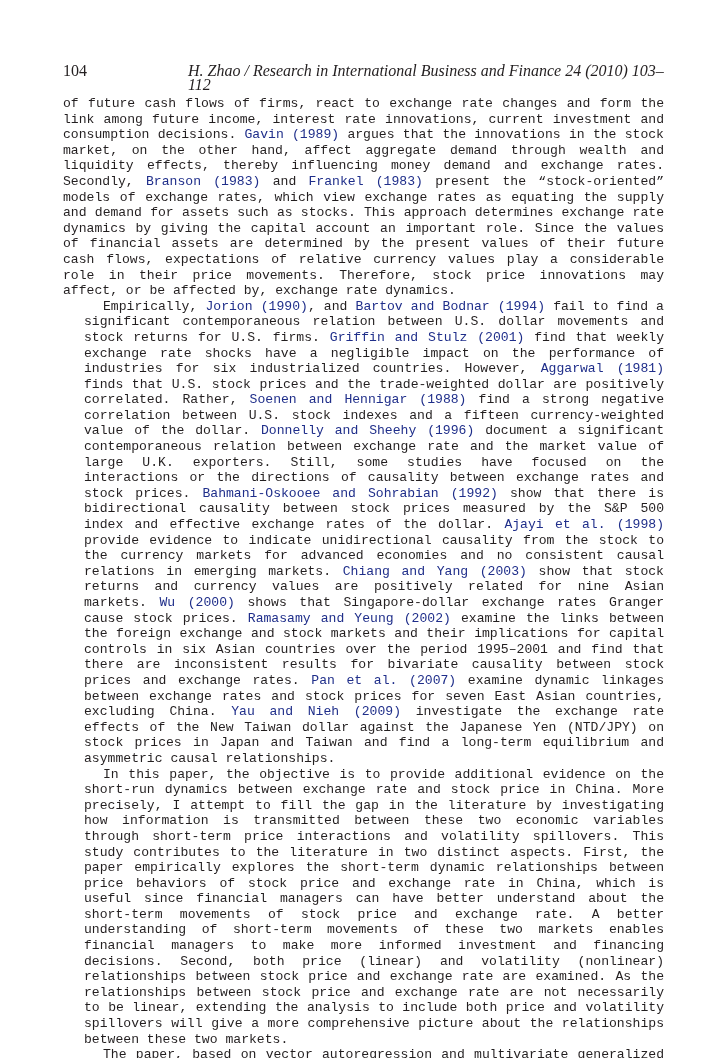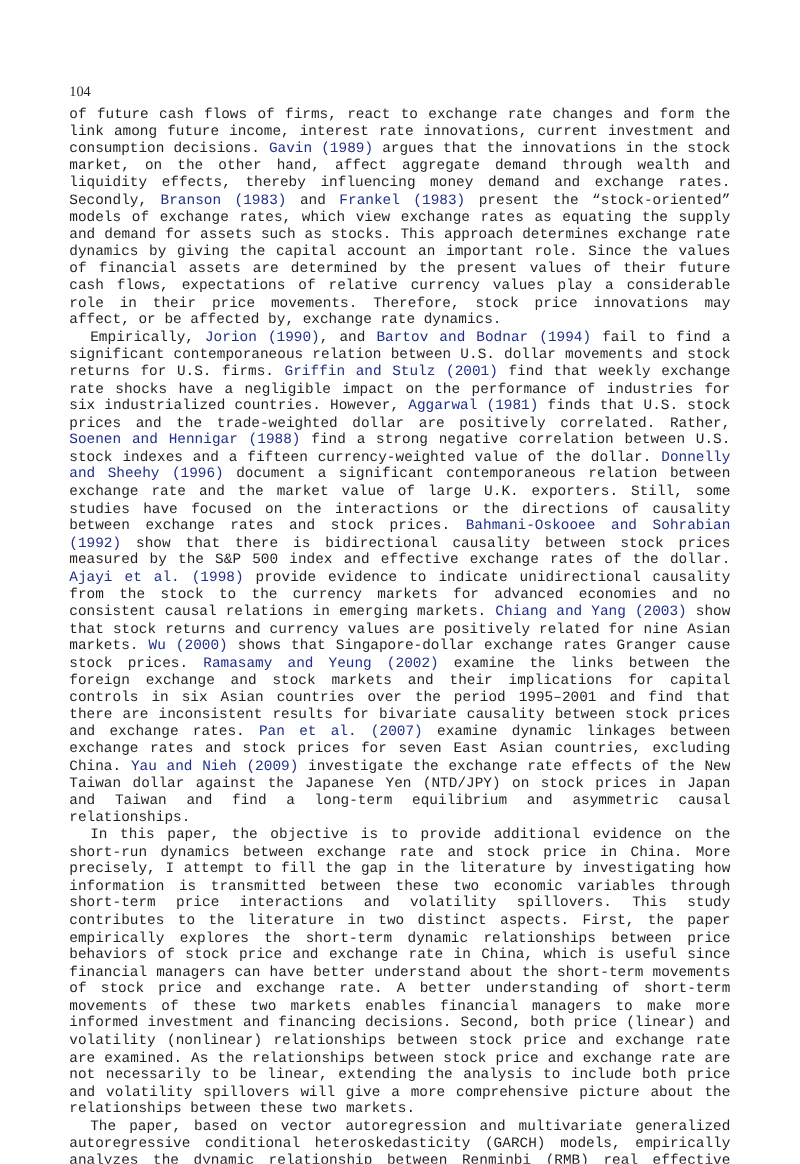--- a/index.html
+++ b/index.html
@@ -3,41 +3,42 @@
 <meta charset="utf-8">
 <style>
   html, body { margin: 0; padding: 0; background: #ffffff; }
   body { width: 727px; height: 1058px; position: relative; overflow: hidden; }
   .page {
     position: absolute; left: 63px; top: 0; width: 601px;
     font-family: "Liberation Serif", "DejaVu Serif", serif;
     color: #231f20;
   }
   .header {
-    position: absolute; top: 76px; left: 0; width: 601px; height: 14px;
-    font-size: 13px; line-height: 14px;
+    position: absolute; top: 64px; left: 0; width: 601px; height: 14px;
+    font-size: 16px; line-height: 14px;
   }
   .header .pagenum { position: absolute; left: 0; top: 0; }
   .header .running { position: absolute; left: 125px; top: 0; font-style: italic; }
   .body-text {
     position: absolute; top: 96px; left: 0; width: 601px;
     font-size: 13.1px; line-height: 15.6px; text-align: justify;
     hyphens: auto;
     font-family: Liberation Mono, monospace;
   }
   .body-text p { margin: 0; }
-  .body-text p.indent { text-indent: 19px; }
+  .body-text p.indent { text-indent: 19px; margin-left: 21px; }
   a.cite { color: #1f2e8a; text-decoration: none; }
 </style>
 </head>
 <body>
 
 <div class="page">
   <div class="header">
     <span class="pagenum">104</span>
+    <span class="running">H. Zhao / Research in International Business and Finance 24 (2010) 103–112</span>
   </div>
   <div class="body-text" id="body-text">
       <p><span>of future cash flows of firms, react to exchange rate changes and form the link among future income, interest rate innovations, current investment and consumption decisions. </span><a class="cite" style="color: rgb(31, 46, 138);">Gavin (1989)</a><span> argues that the innovations in the stock market, on the other hand, affect aggregate demand through wealth and liquidity effects, thereby influencing money demand and exchange rates. Secondly, </span><a class="cite" style="color: rgb(31, 46, 138);">Branson (1983)</a><span> and </span><a class="cite" style="color: rgb(31, 46, 138);">Frankel (1983)</a><span> present the “stock-oriented” models of exchange rates, which view exchange rates as equating the supply and demand for assets such as stocks. This approach determines exchange rate dynamics by giving the capital account an important role. Since the values of financial assets are determined by the present values of their future cash flows, expectations of relative currency values play a considerable role in their price movements. Therefore, stock price innovations may affect, or be affected by, exchange rate dynamics.</span></p>
       <p class="indent"><span>Empirically, </span><a class="cite" style="color: rgb(31, 46, 138);">Jorion (1990)</a><span>, and </span><a class="cite" style="color: rgb(31, 46, 138);">Bartov and Bodnar (1994)</a><span> fail to find a significant contemporaneous relation between U.S. dollar movements and stock returns for U.S. firms. </span><a class="cite" style="color: rgb(31, 46, 138);">Griffin and Stulz (2001)</a><span> find that weekly exchange rate shocks have a negligible impact on the performance of industries for six industrialized countries. However, </span><a class="cite" style="color: rgb(31, 46, 138);">Aggarwal (1981)</a><span> finds that U.S. stock prices and the trade-weighted dollar are positively correlated. Rather, </span><a class="cite" style="color: rgb(31, 46, 138);">Soenen and Hennigar (1988)</a><span> find a strong negative correlation between U.S. stock indexes and a fifteen currency-weighted value of the dollar. </span><a class="cite" style="color: rgb(31, 46, 138);">Donnelly and Sheehy (1996)</a><span> document a significant contemporaneous relation between exchange rate and the market value of large U.K. exporters. Still, some studies have focused on the interactions or the directions of causality between exchange rates and stock prices. </span><a class="cite" style="color: rgb(31, 46, 138);">Bahmani-Oskooee and Sohrabian (1992)</a><span> show that there is bidirectional causality between stock prices measured by the S&amp;P 500 index and effective exchange rates of the dollar. </span><a class="cite" style="color: rgb(31, 46, 138);">Ajayi et al. (1998)</a><span> provide evidence to indicate unidirectional causality from the stock to the currency markets for advanced economies and no consistent causal relations in emerging markets. </span><a class="cite" style="color: rgb(31, 46, 138);">Chiang and Yang (2003)</a><span> show that stock returns and currency values are positively related for nine Asian markets. </span><a class="cite" style="color: rgb(31, 46, 138);">Wu (2000)</a><span> shows that Singapore-dollar exchange rates Granger cause stock prices. </span><a class="cite" style="color: rgb(31, 46, 138);">Ramasamy and Yeung (2002)</a><span> examine the links between the foreign exchange and stock markets and their implications for capital controls in six Asian countries over the period 1995–2001 and find that there are inconsistent results for bivariate causality between stock prices and exchange rates. </span><a class="cite" style="color: rgb(31, 46, 138);">Pan et al. (2007)</a><span> examine dynamic linkages between exchange rates and stock prices for seven East Asian countries, excluding China. </span><a class="cite" style="color: rgb(31, 46, 138);">Yau and Nieh (2009)</a><span> investigate the exchange rate effects of the New Taiwan dollar against the Japanese Yen (NTD/JPY) on stock prices in Japan and Taiwan and find a long-term equilibrium and asymmetric causal relationships.</span></p>
       <p class="indent"><span>In this paper, the objective is to provide additional evidence on the short-run dynamics between exchange rate and stock price in China. More precisely, I attempt to fill the gap in the literature by investigating how information is transmitted between these two economic variables through short-term price interactions and volatility spillovers. This study contributes to the literature in two distinct aspects. First, the paper empirically explores the short-term dynamic relationships between price behaviors of stock price and exchange rate in China, which is useful since financial managers can have better understand about the short-term movements of stock price and exchange rate. A better understanding of short-term movements of these two markets enables financial managers to make more informed investment and financing decisions. Second, both price (linear) and volatility (nonlinear) relationships between stock price and exchange rate are examined. As the relationships between stock price and exchange rate are not necessarily to be linear, extending the analysis to include both price and volatility spillovers will give a more comprehensive picture about the relationships between these two markets.</span></p>
       <p class="indent"><span>The paper, based on vector autoregression and multivariate generalized autoregressive conditional heteroskedasticity (GARCH) models, empirically analyzes the dynamic relationship between Renminbi (RMB) real effective exchange rate and stock price. The results show that there is not a stable long-term equilibrium relationship between RMB real effective exchange rate and stock price and there exists a mean spillover effect from the foreign exchange market to the stock market. Moreover, the foreign exchange and stock markets have significant time-varying variance characteristics and volatility persistence and there are bidirectional volatility spillovers effects.</span></p>
     </div>
 </div>
 
 </body></html>

